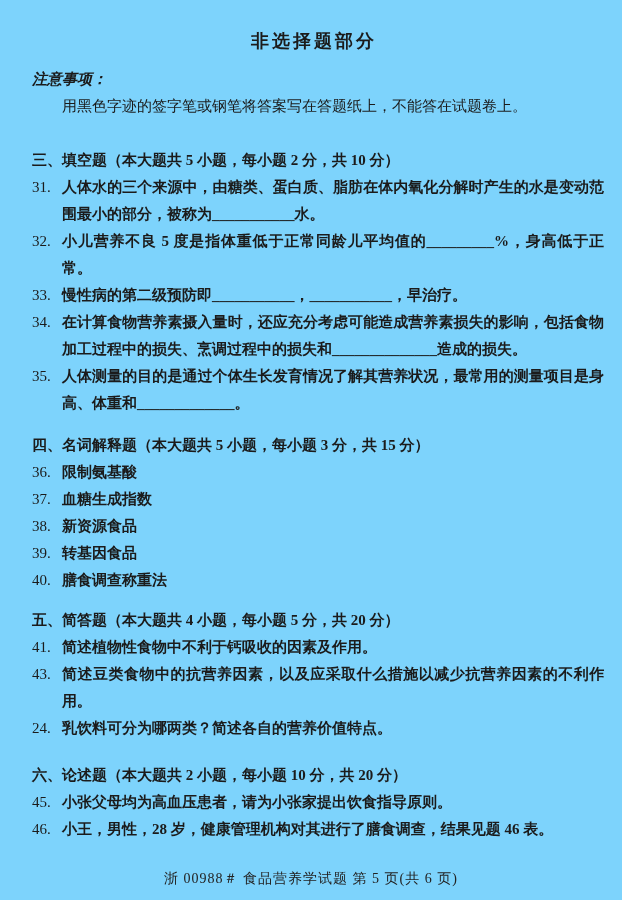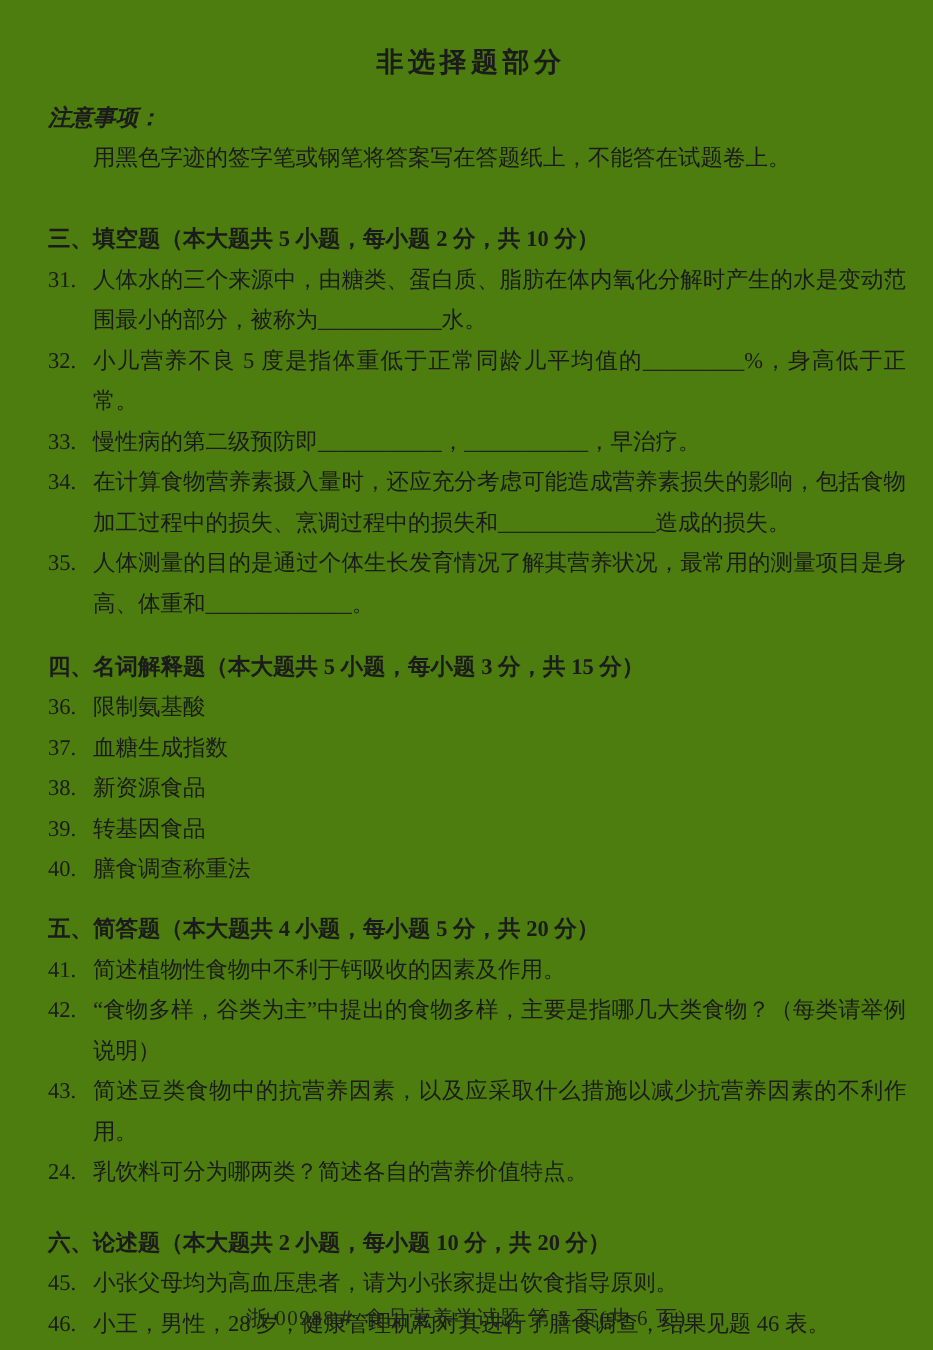--- a/index.html
+++ b/index.html
@@ -5,21 +5,21 @@
   * { margin: 0; padding: 0; box-sizing: border-box; }
   html, body { width: 622px; }
   body {
     background: #e8e8e8;
     font-family: "Liberation Serif", "DejaVu Serif", serif;
   }
   .page {
     position: relative;
     width: 622px;
     height: 900px;
-    background: #4d7c0f;
+    background: #7dd3fc;
     color: #1b1b1b;
     padding: 28px 12px 0 32px;
     overflow: hidden;
   }
   .doc-title {
     text-align: center;
     font-size: 18px;
     font-weight: bold;
     letter-spacing: 3px;
     line-height: 26px;
@@ -53,20 +53,21 @@
     line-height: 27px;
   }
   .qnum {
     width: 30px;
     flex-shrink: 0;
   }
   .qtext {
     flex: 1;
     text-align: justify;
     padding-right: 6px;
+    font-weight: bold;
   }
   .qtext.tight { letter-spacing: -0.3px; }
   .footer {
     position: absolute;
     left: 0;
     bottom: 12px;
     width: 100%;
     text-align: center;
     font-size: 14px;
     letter-spacing: 1px;
@@ -133,24 +134,20 @@
     </div>
   </div>
 
   <div class="section-3">
     <div class="sec-heading">五、简答题（本大题共 4 小题，每小题 5 分，共 20 分）</div>
     <div class="q">
       <span class="qnum">41.</span>
       <span class="qtext">简述植物性食物中不利于钙吸收的因素及作用。</span>
     </div>
     <div class="q">
-      <span class="qnum">42.</span>
-      <span class="qtext">“食物多样，谷类为主”中提出的食物多样，主要是指哪几大类食物？（每类请举例说明）</span>
-    </div>
-    <div class="q">
       <span class="qnum">43.</span>
       <span class="qtext tight">简述豆类食物中的抗营养因素，以及应采取什么措施以减少抗营养因素的不利作用。</span>
     </div>
     <div class="q">
       <span class="qnum">24.</span>
       <span class="qtext">乳饮料可分为哪两类？简述各自的营养价值特点。</span>
     </div>
   </div>
 
   <div class="section-4">

